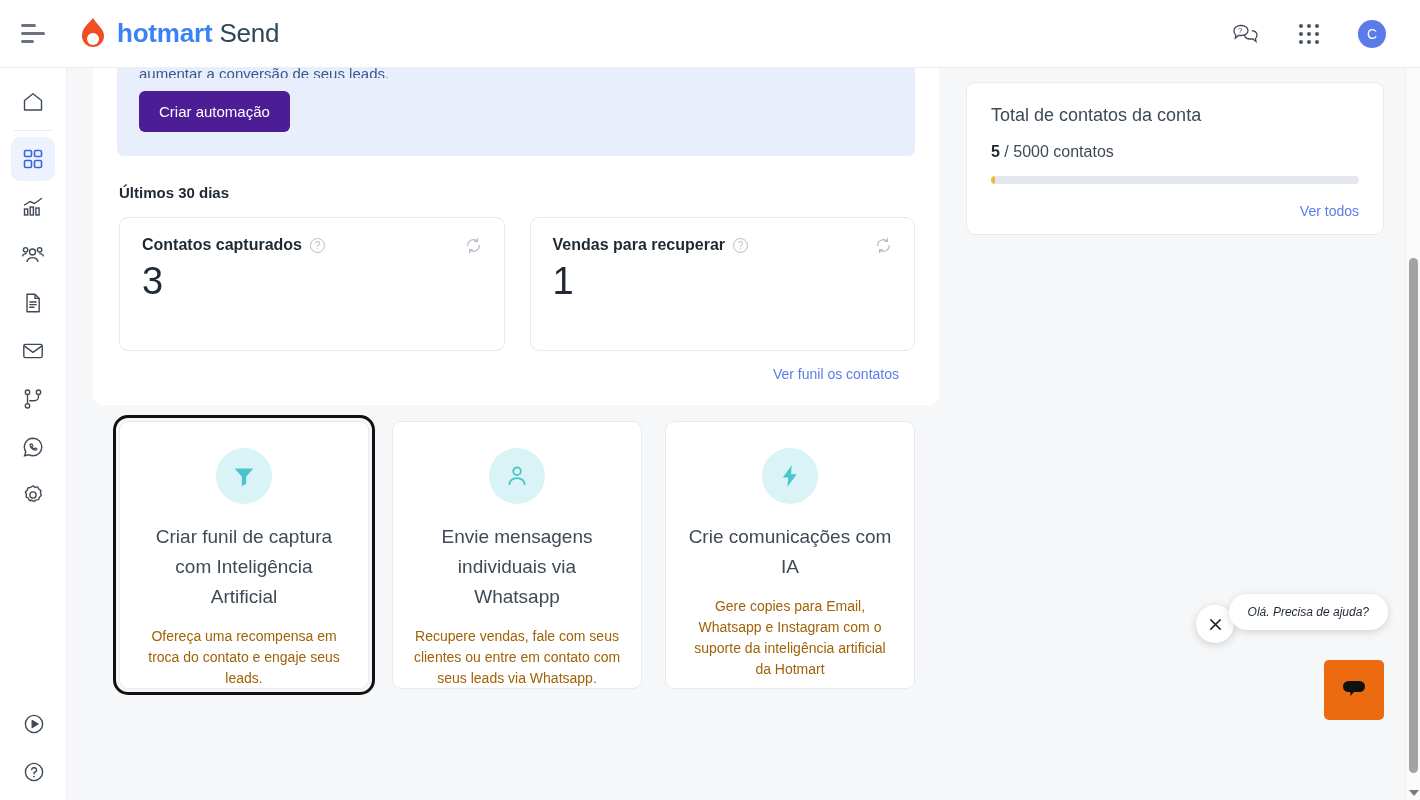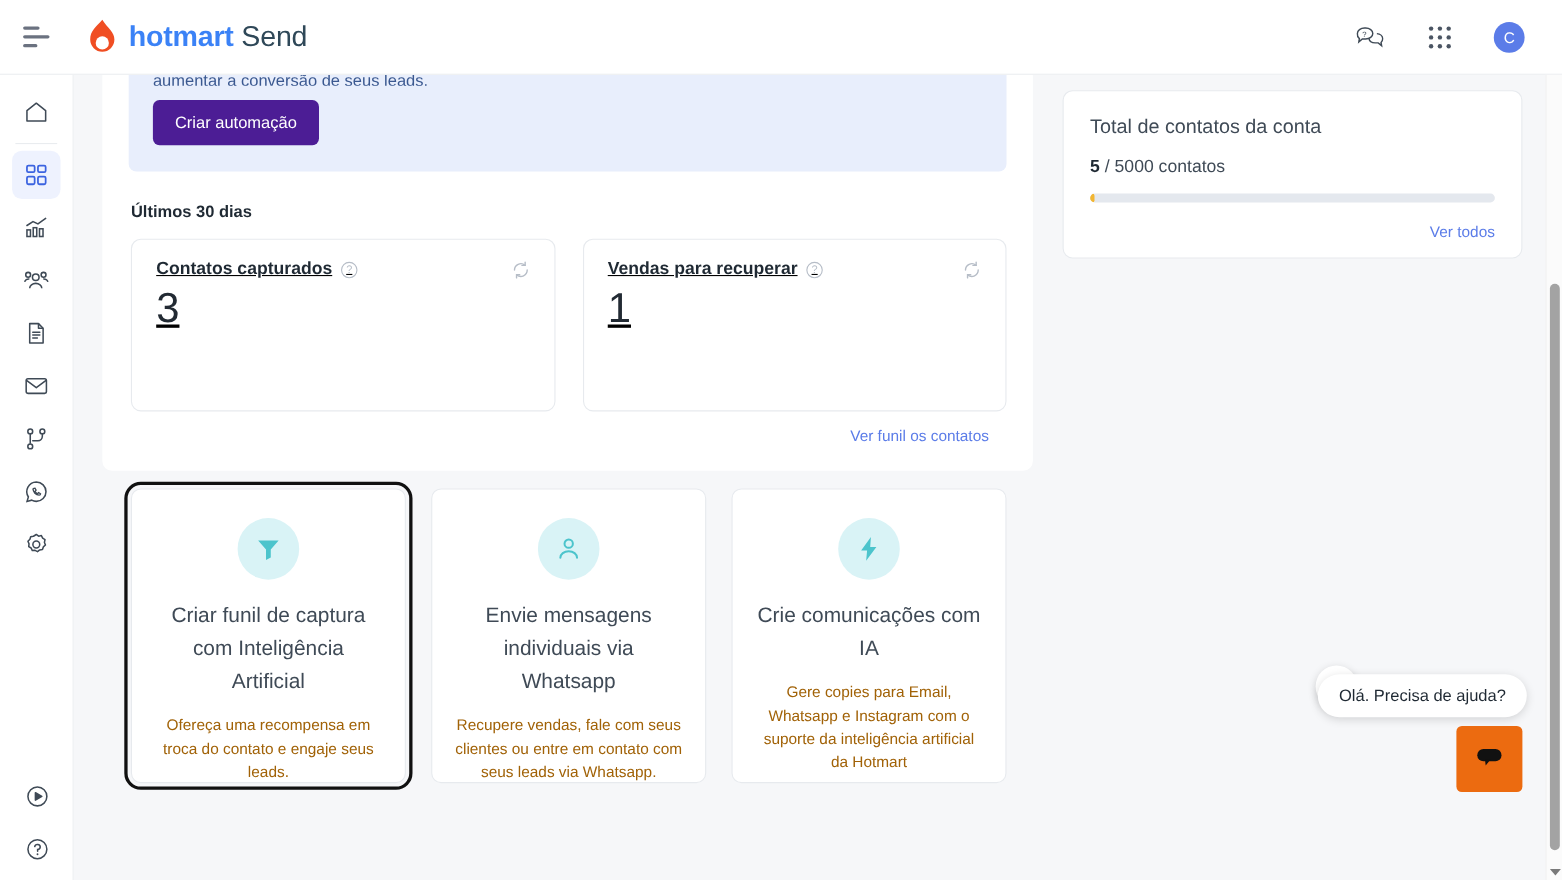--- a/index.html
+++ b/index.html
@@ -105,21 +105,21 @@
     cursor: pointer;
   }
   .section-label {
     font-size: 15px; font-weight: 700; color: #1f2933;
     margin: 18px 0 0 26px;
   }
   .stats-row { display: flex; gap: 25px; margin: 16px 24px 0 26px; }
   .stat-card {
     flex: 1; background: #ffffff;
     border: 1px solid #e7eaee; border-radius: 9px;
-    padding: 18px 22px 22px 22px; height: 157px; text-decoration: underline;
+    padding: 18px 22px 22px 22px; height: 134px;
   }
   .stat-head { display: flex; align-items: center; }
   .stat-title { font-size: 16px; font-weight: 700; color: #1f2933; }
   .q-icon {
     width: 15px; height: 15px; border: 1.3px solid #b6bdc7; border-radius: 50%;
     color: #b6bdc7; font-size: 10px; line-height: 13px; text-align: center;
     margin-left: 8px; cursor: pointer; font-weight: 400;
   }
   .refresh-btn { margin-left: auto; cursor: pointer; color: #b6bdc7; display: flex; }
   .stat-value { font-size: 38px; font-weight: 300; color: #222a33; margin-top: 6px; }
@@ -165,25 +165,25 @@
 
   
   .chat-close {
     position: absolute; right: 186px; bottom: 157px;
     width: 38px; height: 38px; border-radius: 50%;
     background: #ffffff; box-shadow: 0 2px 8px rgba(0,0,0,.16);
     display: flex; align-items: center; justify-content: center;
     cursor: pointer; z-index: 40;
   }
   .chat-bubble {
-    position: absolute; right: 32px; bottom: 148px;
+    position: absolute; right: 32px; bottom: 170px;
     background: #ffffff; border-radius: 21px;
     box-shadow: 0 2px 9px rgba(0,0,0,.15);
-    padding: 11px 19px; font-size: 15px; color: #1f2933;
-    cursor: pointer; z-index: 40; white-space: nowrap;
+    padding: 11px 19px; font-size: 12px; color: #1f2933;
+    cursor: pointer; z-index: 40; white-space: nowrap; font-style: italic;
   }
   .chat-launcher {
     position: absolute; right: 36px; bottom: 80px;
     width: 60px; height: 60px; background: #ec6b10;
     border-radius: 5px; cursor: pointer; z-index: 40;
     display: flex; align-items: center; justify-content: center;
   }
 
   
   .scrollbar {

